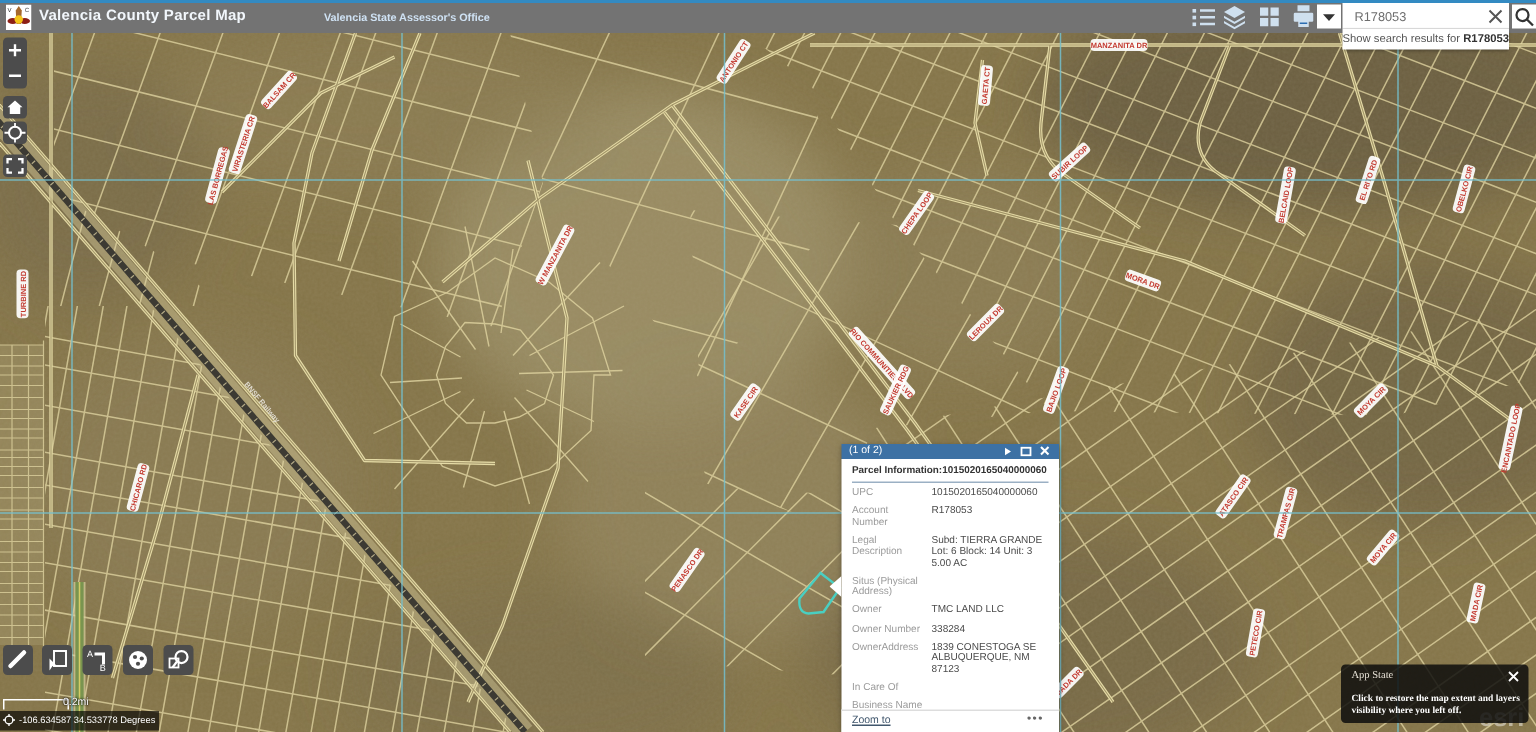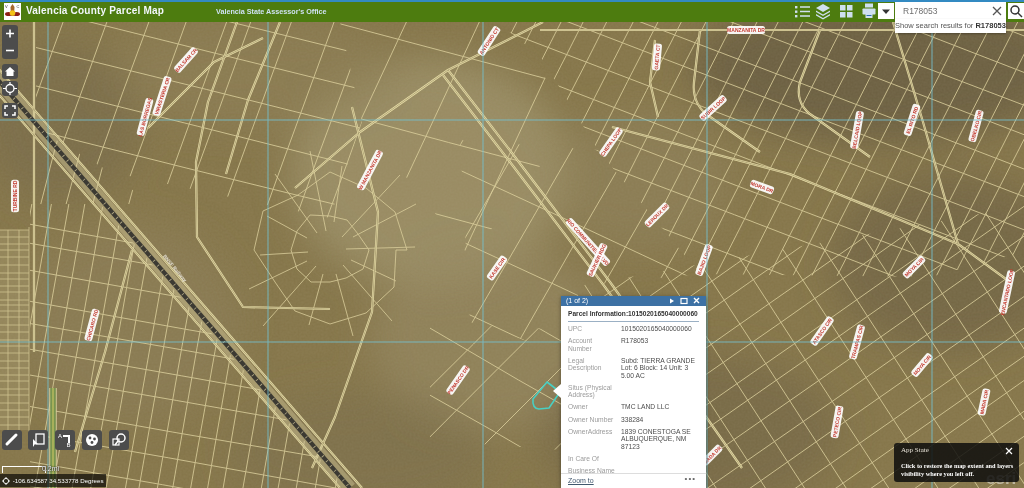--- a/index.html
+++ b/index.html
@@ -1,20 +1,20 @@
 <!DOCTYPE html>
 <html><head>
 <meta charset="utf-8">
 <style>
   html,body{margin:0;padding:0;}
   *{-webkit-font-smoothing:antialiased;}
   body{width:1024px;height:488px;overflow:hidden;position:relative;
        font-family:"Liberation Sans",sans-serif;background:#8b7d57;}
   #topbar{position:absolute;left:0;top:0;width:1024px;height:22px;
-          background:#4d7c0f;z-index:30;}
+          background:#737373;z-index:30;}
   #topbar .stripe{position:absolute;left:0;top:0;width:1024px;height:1.5px;background:#338ac2;}
   #title{position:absolute;left:26px;top:5px;font-size:10px;font-weight:bold;
          color:#f2f7fc;letter-spacing:.2px;}
   #subtitle{position:absolute;left:216px;top:7px;font-size:7.2px;font-weight:bold;color:#cfe2f4;}
   #map{position:absolute;left:0;top:22px;width:1024px;height:466px;}
   .gbtn{position:absolute;background:#4c4c4c;border-radius:3px;z-index:20;}
   .toolbtn{position:absolute;width:20px;height:20px;background:rgba(60,60,60,.85);
            border-radius:3px;z-index:20;}
   #rows td{vertical-align:top;padding:0 0 4.8px 0;}
   #rows td.pl{width:53px;color:#9b9b9b;}
@@ -683,21 +683,21 @@
   <svg width="10" height="10" style="position:absolute;right:4px;top:4px;">
       <path d="M1,1 L9,9 M9,1 L1,9" stroke="#555" stroke-width="1.3"></path>
     </svg>
 </div>
 <div style="position:absolute;left:1008px;top:3px;width:16px;height:16px;background:#fff;z-index:31;">
   <svg width="16" height="16">
       <circle cx="7" cy="7" r="4" fill="none" stroke="#333" stroke-width="1.5"></circle>
       <path d="M10,10 L14,14" stroke="#333" stroke-width="1.5"></path>
     </svg>
 </div>
-<div style="position:absolute;left:895px;top:19px;width:111px;height:14px;background:#fff;box-shadow:0 1px 2px rgba(0,0,0,.3);z-index:31;font-size:7.5px;color:#555;line-height:14px;">
+<div style="position:absolute;left:895px;top:19px;width:111px;height:14px;background:#fff;box-shadow:0 1px 2px rgba(0,0,0,.3);z-index:31;font-size:7.5px;color:#555;line-height:14px;text-align:center;">
   Show search results for <b style="color:#333">R178053</b>
 </div>
 
 <div id="popup" style="position:absolute;left:561px;top:296px;width:145px;height:192px;z-index:25;box-shadow:0 1px 4px rgba(0,0,0,.4);">
   <div style="position:absolute;left:0;top:0;width:145px;height:10px;background:#3d71a4;color:#fff;">
     <span style="position:absolute;left:5px;top:1px;font-size:7px;">(1 of 2)</span>
     <svg width="40" height="10" style="position:absolute;right:2px;top:0;">
       <path d="M6,2.5 L10,5 L6,7.5 Z" fill="#fff"></path>
       <rect x="17" y="2.5" width="6" height="5" fill="none" stroke="#fff" stroke-width="1.2"></rect>
       <path d="M30,2 L35,7 M35,2 L30,7" stroke="#fff" stroke-width="1.4"></path>

